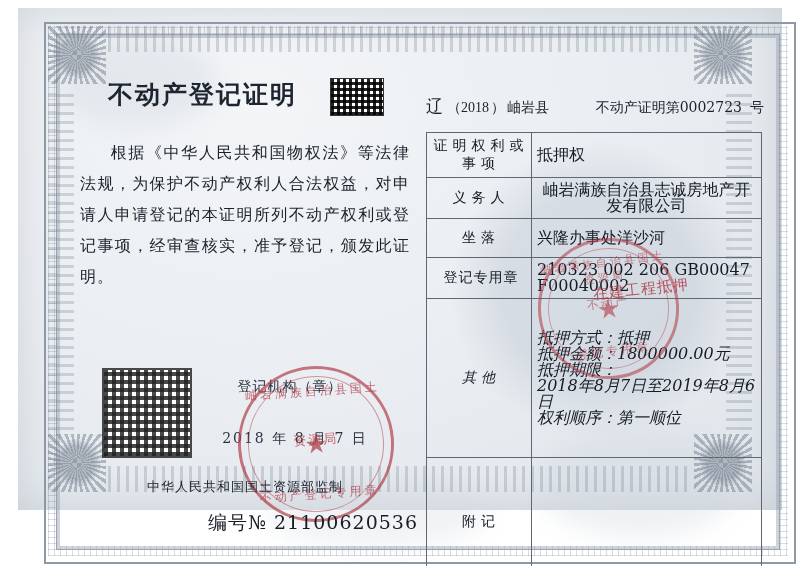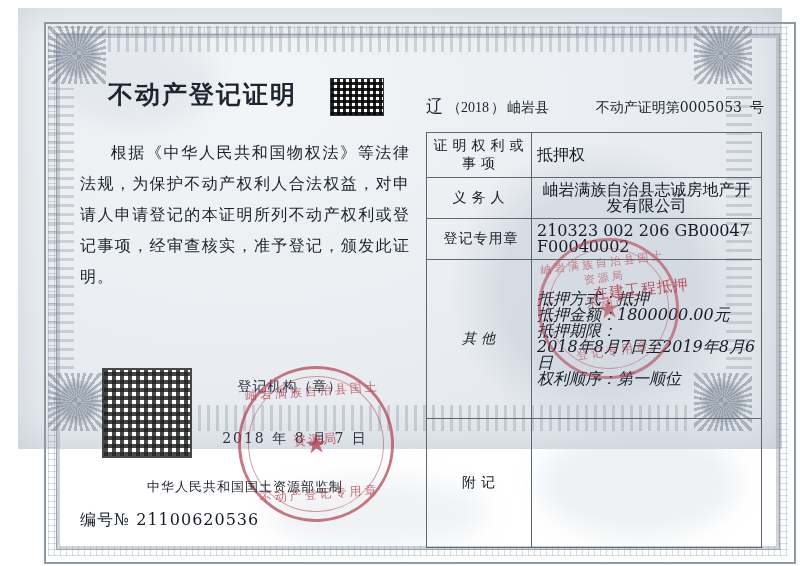--- a/index.html
+++ b/index.html
@@ -1,21 +1,21 @@
 <!DOCTYPE html>
 <html><head>
 <meta charset="utf-8">
 <style>
   html,body{margin:0;padding:0;background:#fff;}
   body{width:800px;height:566px;overflow:hidden;font-family:"DejaVu Sans","Liberation Sans",sans-serif;}
   .page{position:relative;width:800px;height:566px;background:#ffffff;}
 
   
   .paper{
-    position:absolute;left:18px;top:8px;width:764px;height:441px;
+    position:absolute;left:18px;top:8px;width:764px;height:502px;
     background:
       radial-gradient(ellipse at 30% 20%, #f3f5f7 0%, #e9edf1 55%, #dfe4ea 100%);
     box-shadow:inset 0 0 40px rgba(120,130,145,.25);
   }
   
   .blotch{position:absolute;border-radius:50%;filter:blur(12px);opacity:.35;}
 
   
   .border-outer{
     position:absolute;left:26px;top:14px;width:748px;height:538px;
@@ -107,23 +107,23 @@
     position:absolute;left:110px;top:352px;width:210px;
     font-family:"DejaVu Serif","Liberation Serif",serif;
     font-size:14px;color:#2a3240;text-align:center;letter-spacing:2px;
   }
   .footer-org{
     position:absolute;left:0px;top:400px;width:330px;text-align:center;
     font-family:"DejaVu Serif","Liberation Serif",serif;
     font-size:13px;color:#1b222c;letter-spacing:1px;
   }
   .footer-no{
-    position:absolute;left:0px;top:432px;width:330px;text-align:left;
-    font-family:"DejaVu Serif","Liberation Serif",serif;
-    font-size:16px;color:#151c26;letter-spacing:1px;
+    position:absolute;left:8px;top:432px;width:330px;text-align:right;
+    font-family:"DejaVu Serif","Liberation Serif",serif;
+    font-size:19px;color:#151c26;letter-spacing:1px;
   }
 
   
   .seal{
     position:absolute;width:150px;height:150px;border-radius:50%;
     border:3px solid rgba(176,58,70,.75);
     color:rgba(176,58,70,.8);
     opacity:.9;
     transform:rotate(-4deg);
   }
@@ -255,33 +255,37 @@
       </div>
     </div>
 
     <div class="right">
       <div class="head-row">
         <span class="prov">辽</span>
         <span class="yr">（2018</span>
         <span class="yr">）</span>
         <span class="county">岫岩县</span>
         <span class="cert">不动产证明第</span>
-          <span>0005053</span>
+          <span>0002723</span>
         <span style="margin-left:8px;">号</span>
       </div>
 
       <table class="kv">
         <tbody>
             <tr class="r1">
           <td class="label">证明权利或事项</td>
           <td class="value">抵押权</td>
         </tr>
         <tr class="r3">
           <td class="label">义务人</td>
           <td class="value">岫岩满族自治县志诚房地产开发有限公司</td>
+        </tr>
+        <tr class="r4">
+          <td class="label">坐落</td>
+          <td class="value">兴隆办事处洋沙河</td>
         </tr>
         <tr class="r5">
           <td class="label" style="letter-spacing:1px;">登记专用章</td>
           <td class="value">210323 002 206 GB00047 F00040002</td>
         </tr>
         <tr class="r6">
           <td class="label">其他</td>
           <td class="value other-lines" style="white-space:pre-line;">抵押方式：抵押
 抵押金额：1800000.00元
 抵押期限：

